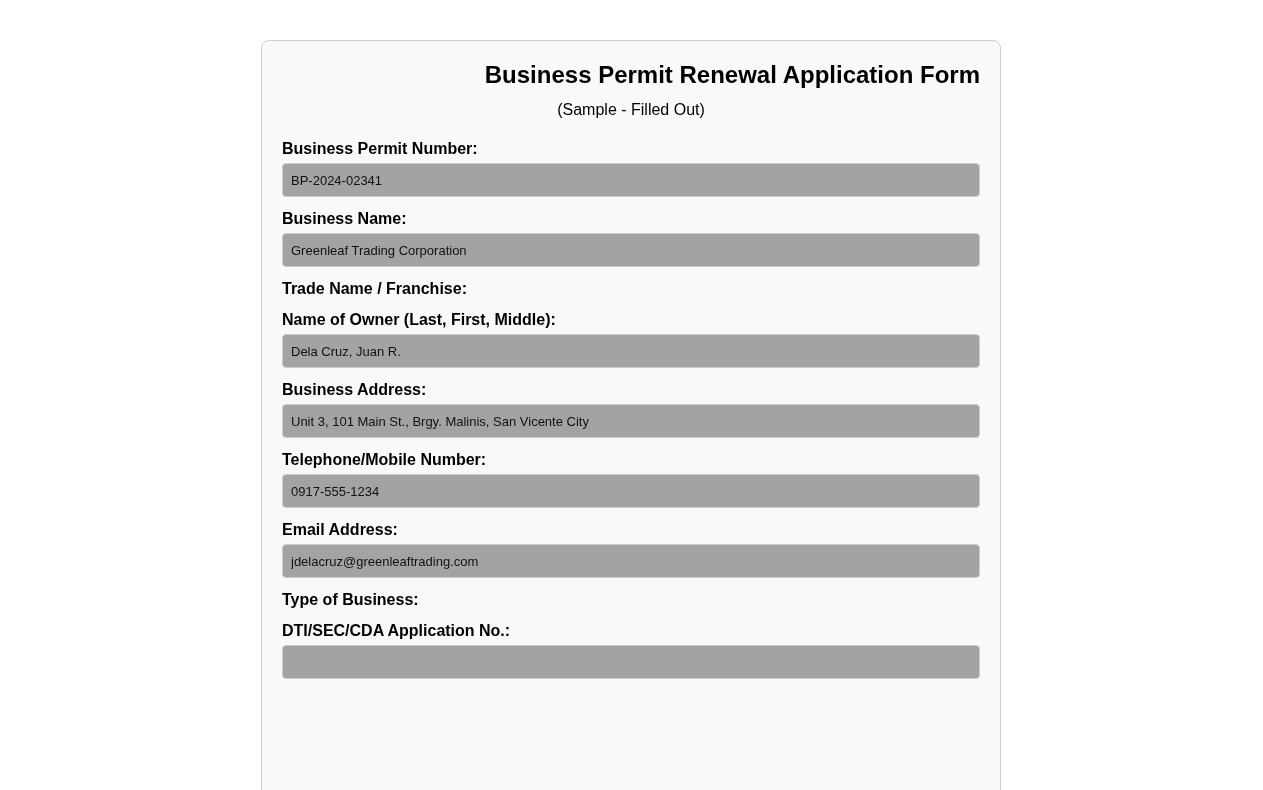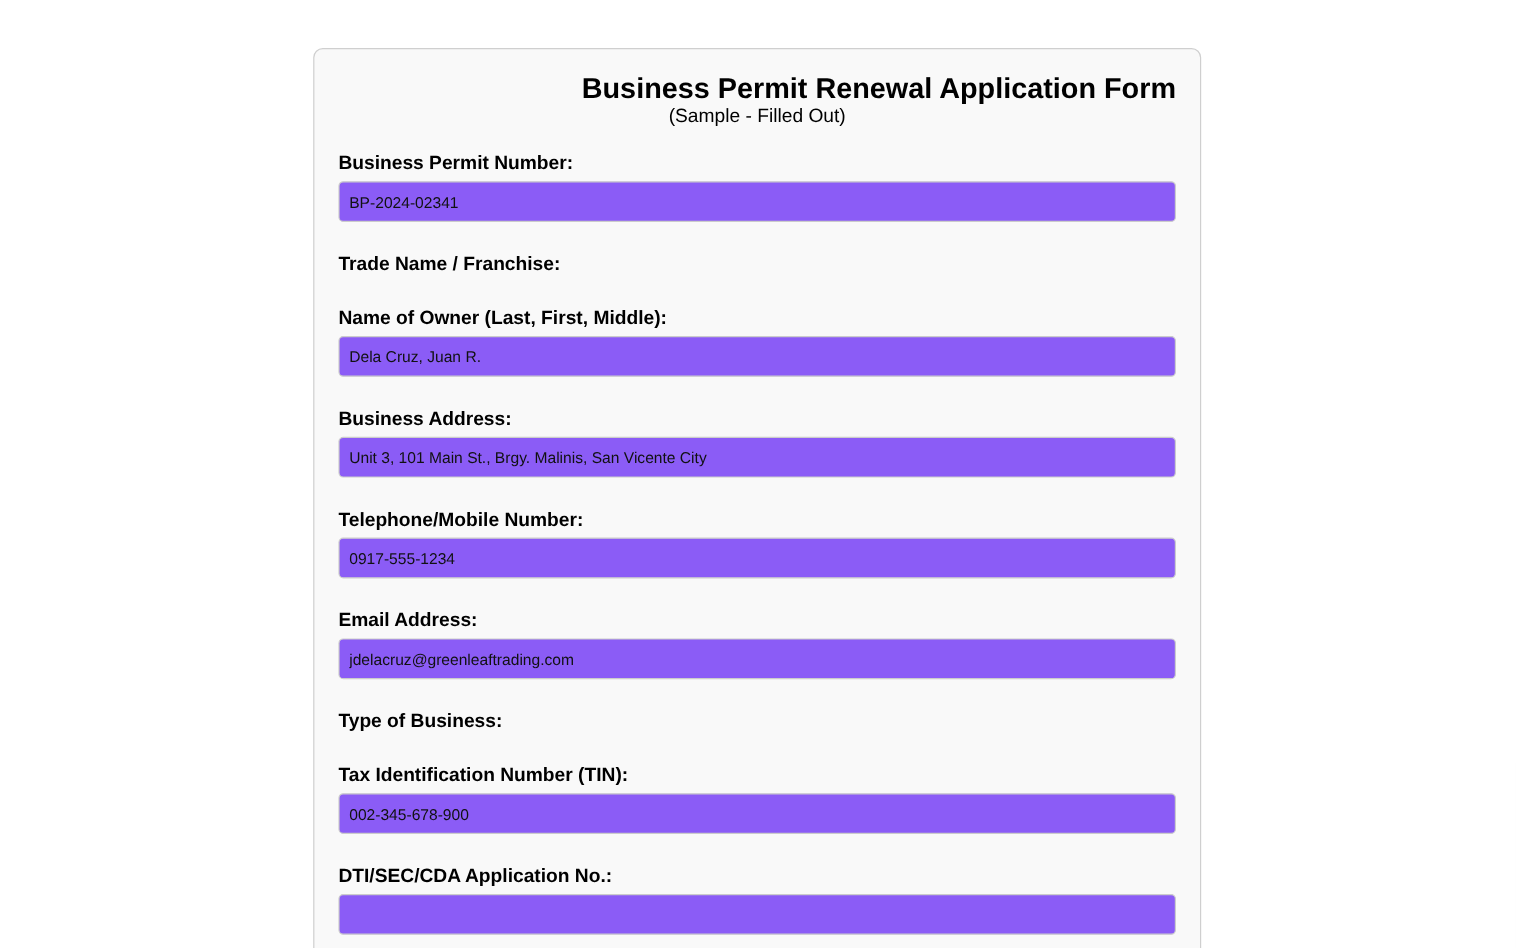--- a/index.html
+++ b/index.html
@@ -3,39 +3,43 @@
   <meta charset="utf-8">
   <style>
     html, body { margin: 0; padding: 0; background: #ffffff; }
     body { font-family: "Liberation Sans", sans-serif; color: #000; width: 1263px; height: 790px; overflow: hidden; }
     .container {
       position: absolute; left: 261px; top: 40px; width: 740px;
       background: #f9f9f9; border: 1px solid #cfcfcf; border-radius: 8px;
       padding: 20px 20px 40px 20px; box-sizing: border-box; min-height: 900px;
     }
     .title { text-align: right; font-size: 24px; font-weight: bold; margin: 0; line-height: 28px; }
-    .subtitle { text-align: center; font-size: 16px; margin: 0 0 21px 0; line-height: 18px; }
-    .field { margin-bottom: 27px; }
+    .subtitle { text-align: center; font-size: 16px; margin: 12px 0 21px 0; line-height: 18px; }
+    .field { margin-bottom: 13px; }
     .label { display: block; font-size: 16px; font-weight: bold; line-height: 18px; margin-bottom: 5px; }
     .input {
       display: block; width: 100%; height: 33px; box-sizing: border-box;
-      background: #8b5cf6; border: 1px solid #cccccc; border-radius: 4px;
+      background: #a3a3a3; border: 1px solid #cccccc; border-radius: 4px;
       padding: 16px 8px; font-family: "Liberation Sans", sans-serif; font-size: 13px; color: #111;
     }
   </style>
 </head>
 <body>
 
 <div class="container">
   <h1 class="title">Business Permit Renewal Application Form</h1>
   <div class="subtitle">(Sample - Filled Out)</div>
 
   <div class="field">
     <label class="label">Business Permit Number:</label>
     <input class="input" type="text" value="BP-2024-02341" style="">
+  </div>
+  <div class="field">
+    <label class="label">Business Name:</label>
+    <input class="input" type="text" value="Greenleaf Trading Corporation" style="">
   </div>
   <div class="field">
     <label class="label">Trade Name / Franchise:</label>
   </div>
   <div class="field">
     <label class="label">Name of Owner (Last, First, Middle):</label>
     <input class="input" type="text" value="Dela Cruz, Juan R." style="">
   </div>
   <div class="field">
     <label class="label">Business Address:</label>
@@ -46,20 +50,16 @@
     <input class="input" type="text" value="0917-555-1234" style="">
   </div>
   <div class="field">
     <label class="label">Email Address:</label>
     <input class="input" type="text" value="jdelacruz@greenleaftrading.com" style="">
   </div>
   <div class="field">
     <label class="label">Type of Business:</label>
   </div>
   <div class="field">
-    <label class="label">Tax Identification Number (TIN):</label>
-    <input class="input" type="text" value="002-345-678-900" style="">
-  </div>
-  <div class="field">
     <label class="label">DTI/SEC/CDA Application No.:</label>
     <input class="input" type="text" value="" style="">
   </div>
 </div>
 
 </body></html>

